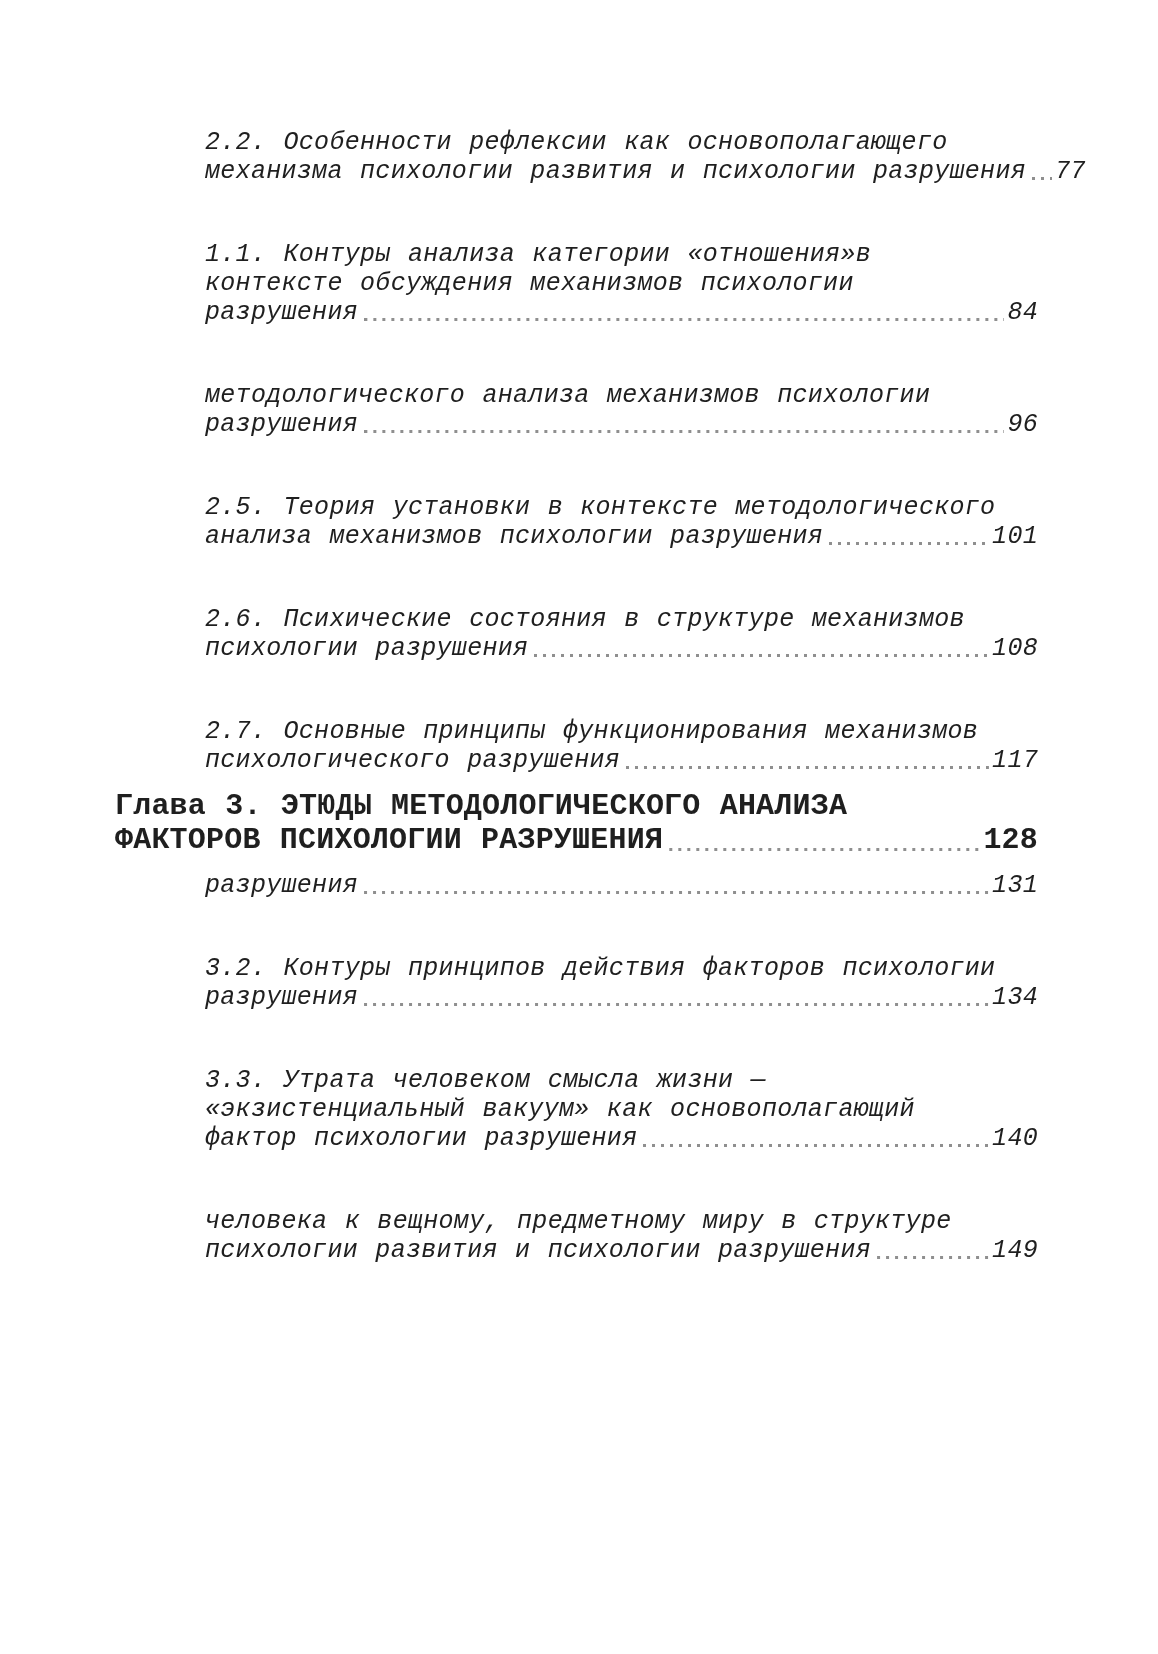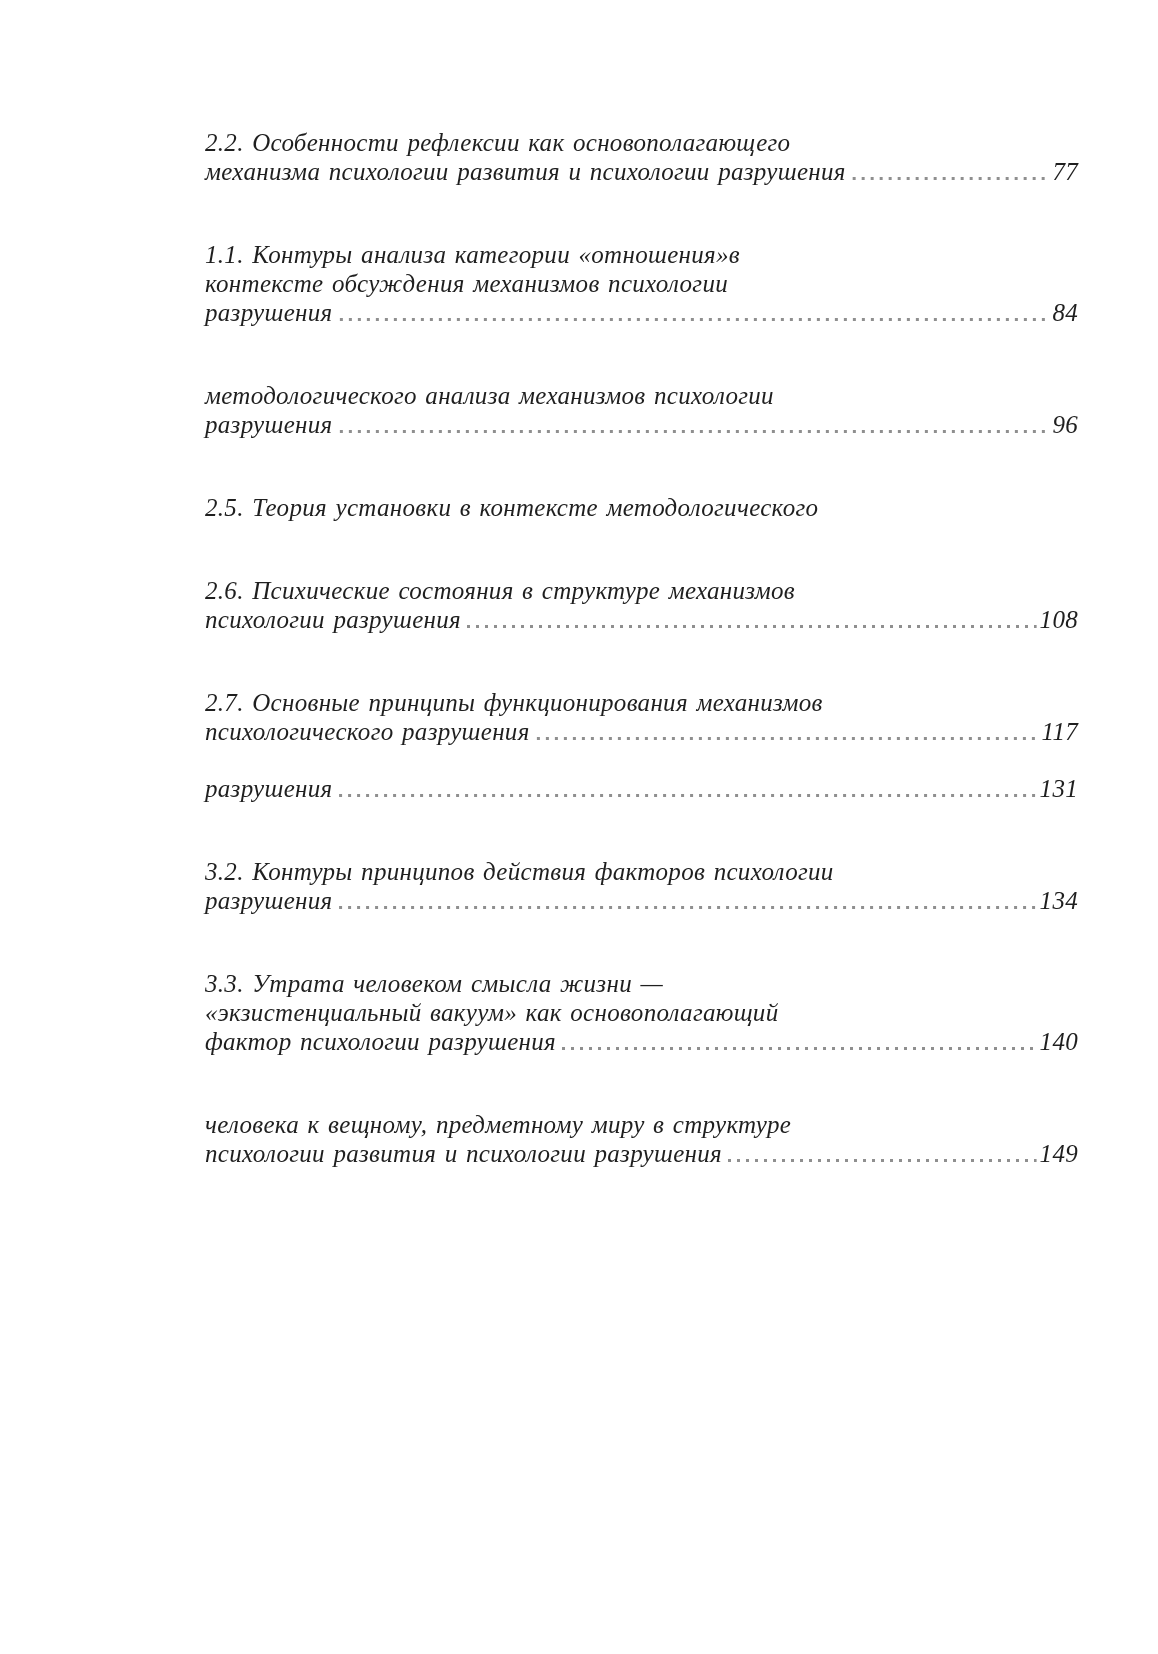--- a/index.html
+++ b/index.html
@@ -12,22 +12,23 @@
     width: 1158px;
     height: 1654px;
     background: #ffffff;
     overflow: hidden;
     font-family: "Liberation Serif", "DejaVu Serif", serif;
     color: #1f1f1f;
   }
   .toc {
     display: flex;
     flex-direction: column;
-    padding: 128px 80px 0 205px; 
+    padding: 128px 120px 0 205px; 
     box-sizing: border-box;
+    font-family: Liberation Mono, monospace;
   }
   .toc-entry {
     font-style: italic;
     font-size: 25px;
     line-height: 29px;
     letter-spacing: 0.3px;
     word-spacing: 2px;
     margin-bottom: 54px;
   }
   .toc-entry.chapter {
@@ -89,38 +90,49 @@
       <div class="toc-entry">
         <div class="toc-line">методологического анализа механизмов психологии</div>
         <div class="toc-line last">
           <span class="line-text">разрушения</span>
           <span class="dots"></span>
           <span class="page-num">96</span>
         </div>
       </div>
       <div class="toc-entry">
         <div class="toc-line">2.5. Теория установки в контексте методологического</div>
+        <div class="toc-line last">
+          <span class="line-text">анализа механизмов психологии разрушения</span>
+          <span class="dots"></span>
+          <span class="page-num">101</span>
+        </div>
       </div>
       <div class="toc-entry">
         <div class="toc-line">2.6. Психические состояния в структуре механизмов</div>
         <div class="toc-line last">
           <span class="line-text">психологии разрушения</span>
           <span class="dots"></span>
           <span class="page-num">108</span>
         </div>
       </div>
       <div class="toc-entry">
         <div class="toc-line">2.7. Основные принципы функционирования механизмов</div>
         <div class="toc-line last">
           <span class="line-text">психологического разрушения</span>
           <span class="dots"></span>
           <span class="page-num">117</span>
         </div>
       </div>
       <div class="toc-entry chapter">
+        <div class="toc-line">Глава 3. ЭТЮДЫ МЕТОДОЛОГИЧЕСКОГО АНАЛИЗА</div>
+        <div class="toc-line last">
+          <span class="line-text">ФАКТОРОВ ПСИХОЛОГИИ РАЗРУШЕНИЯ</span>
+          <span class="dots"></span>
+          <span class="page-num">128</span>
+        </div>
       </div>
       <div class="toc-entry">
         <div class="toc-line last">
           <span class="line-text">разрушения</span>
           <span class="dots"></span>
           <span class="page-num">131</span>
         </div>
       </div>
       <div class="toc-entry">
         <div class="toc-line">3.2. Контуры принципов действия факторов психологии</div>

